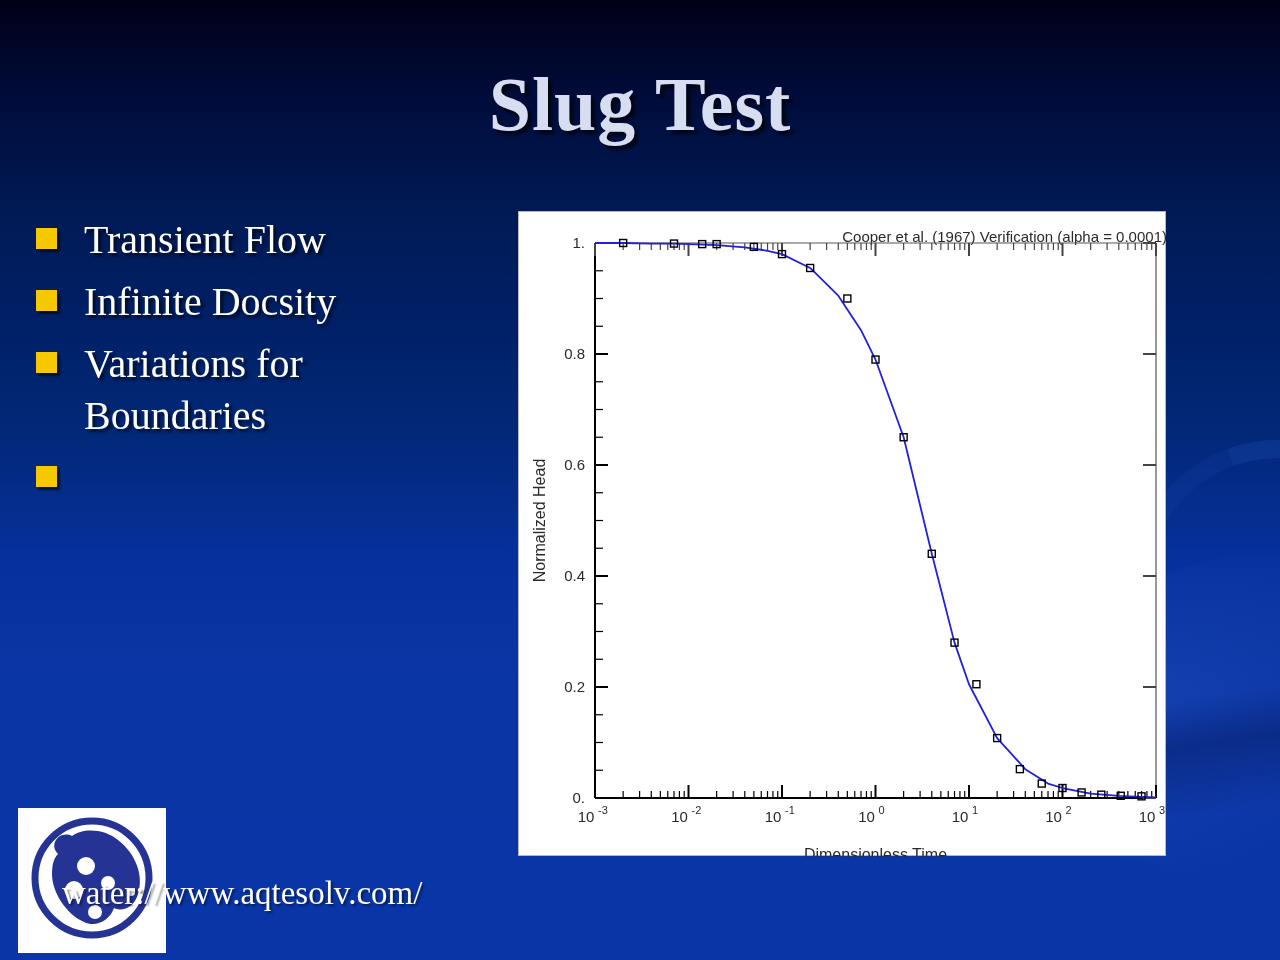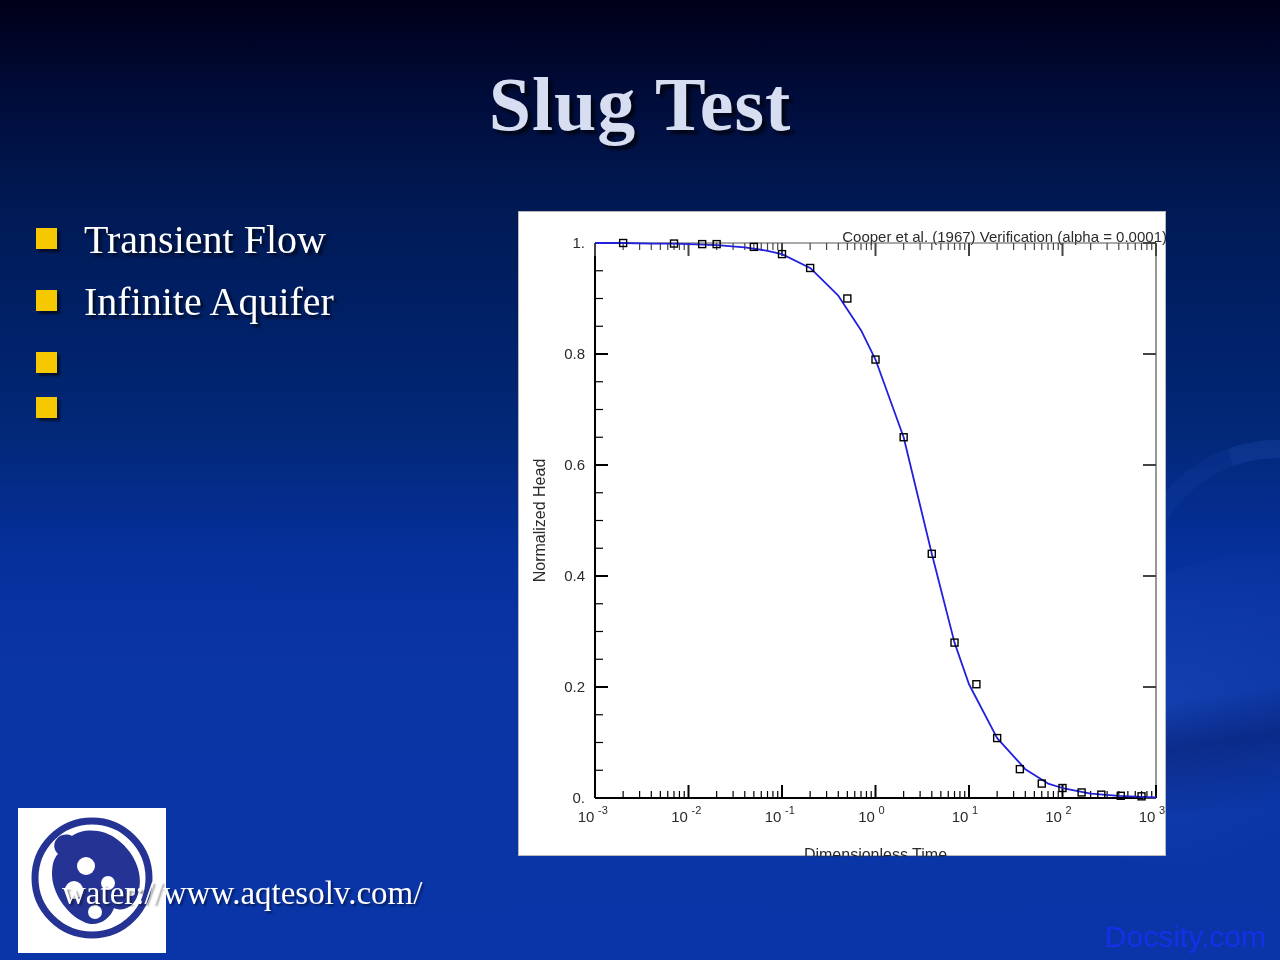--- a/index.html
+++ b/index.html
@@ -192,24 +192,25 @@
 
   <div id="title">Slug Test</div>
 
   <div id="bullets">
     <div class="bullet-item">
       <span class="bullet-marker"></span>
       <span class="bullet-text">Transient Flow</span>
     </div>
     <div class="bullet-item">
       <span class="bullet-marker"></span>
-      <span class="bullet-text">Infinite Aquifer</span>
+      <span class="bullet-text">Infinite Docsity</span>
     </div>
     <div class="bullet-item">
       <span class="bullet-marker"></span>
+      <span class="bullet-text">Variations for Boundaries</span>
     </div>
     <div class="bullet-item">
       <span class="bullet-marker"></span>
     </div>
   </div>
 
   <div id="chart-panel">
     <div id="chart-title">Cooper et al. (1967) Verification (alpha = 0.0001)</div>
     <svg id="chart-svg" width="648" height="645">
       <g id="plot-frame">
@@ -422,14 +423,13 @@
       <circle cx="68" cy="58" r="9" fill="#FFFFFF"></circle>
       <circle cx="56" cy="82" r="9" fill="#FFFFFF"></circle>
       <circle cx="90" cy="75" r="7" fill="#FFFFFF"></circle>
       <circle cx="77" cy="104" r="7" fill="#FFFFFF"></circle>
       <circle cx="113" cy="84" r="4" fill="#FFFFFF"></circle>
     </svg>
   </div>
 
   <div id="url-text">water://www.aqtesolv.com/</div>
 
-  <div id="watermark">Docsity.com</div>
 </div>
 
 </body></html>

